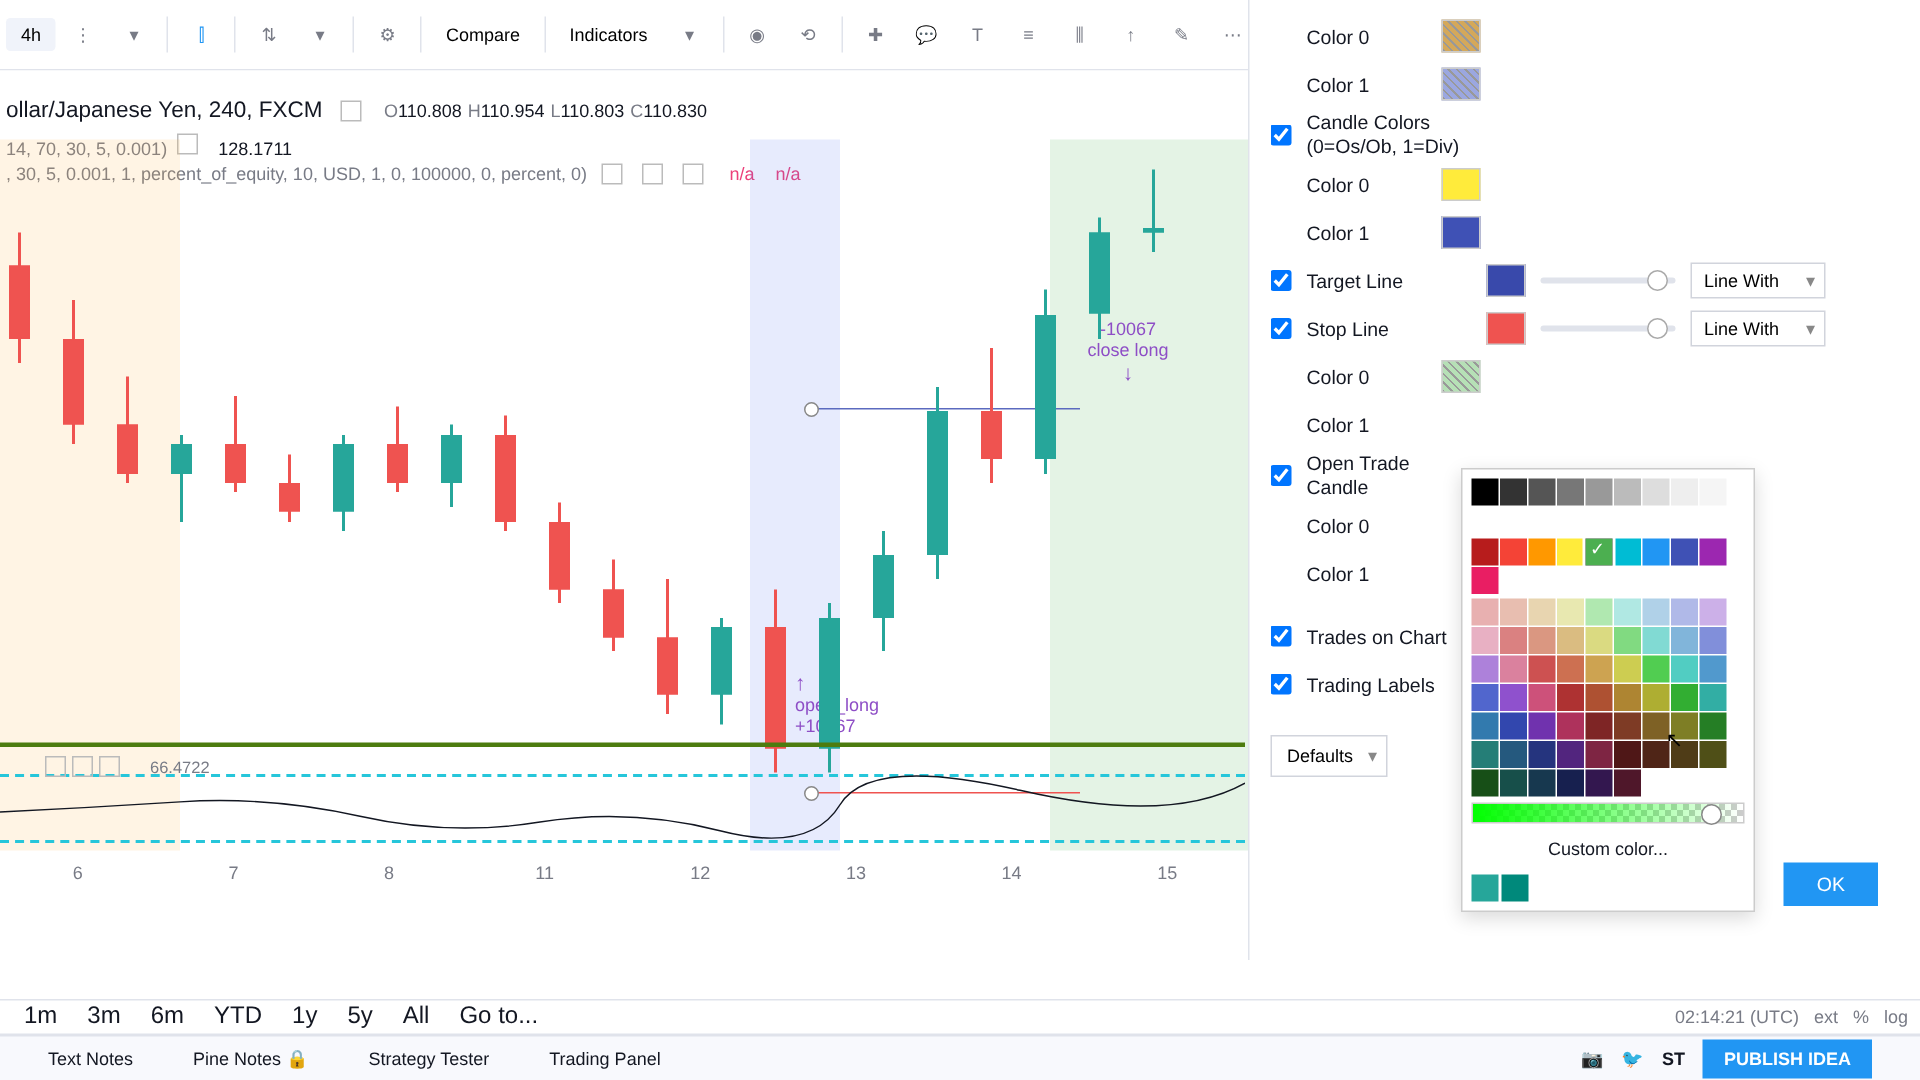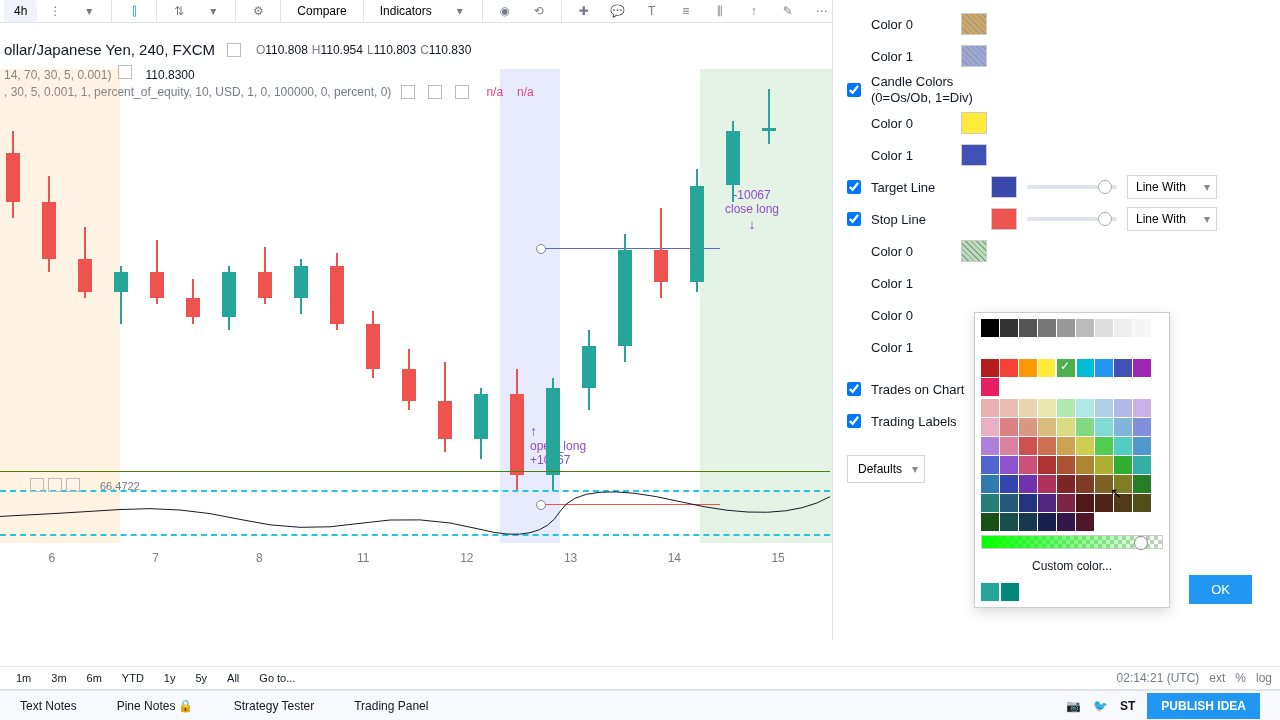--- a/index.html
+++ b/index.html
@@ -1,17 +1,17 @@
 <!DOCTYPE html>
 <html><head>
 <meta charset="utf-8">
 <style>
 *{box-sizing:border-box;margin:0;padding:0;font-family:-apple-system,Segoe UI,Arial,sans-serif;font-size:12px}
 body{width:1280px;height:720px;overflow:hidden;position:relative;background:#fff}
-.toolbar{height:23px;border-bottom:1px solid #e0e3eb;display:flex;align-items:center;padding:0 4px;gap:2px}
+.toolbar{height:47px;border-bottom:1px solid #e0e3eb;display:flex;align-items:center;padding:0 4px;gap:2px}
 .tf{padding:4px 10px;border-radius:3px;background:#f0f3fa}
 .tb-btn{width:32px;height:32px;display:flex;align-items:center;justify-content:center;color:#787b86;border-radius:3px}
 .tb-sep{width:1px;height:24px;background:#e0e3eb;margin:0 4px}
 .tb-txt{padding:4px 10px;color:#000000}
 .chart-area{position:relative;height:600px;background:#fff}
 .symbol-bar{position:absolute;top:18px;left:4px;display:flex;align-items:center;gap:12px;color:#131722;font-size:14px}
 .symbol-bar .sym{font-size:15px}
 .ohlc{display:flex;gap:4px;font-size:13px;color:#787b86}
 .ohlc span{color:#131722}
 .ind-line1{position:absolute;top:42px;left:4px;font-size:11px;color:#787b86}
@@ -29,29 +29,29 @@
 .up{color:#26a69a}
 .up .body{background:#26a69a}
 .dn{color:#ef5350}
 .dn .body{background:#ef5350}
 .hline{position:absolute;height:1px;left:540px;width:180px}
 .hl1{top:225px;background:#5b6abf}
 .hl1::before{content:"";position:absolute;left:-4px;top:-4px;width:8px;height:8px;border-radius:50%;background:#fff;border:1px solid #888}
 .hl2{top:481px;background:#ef5350}
 .hl2::before{content:"";position:absolute;left:-4px;top:-4px;width:8px;height:8px;border-radius:50%;background:#fff;border:1px solid #888}
 .trade-lbl{position:absolute;font-size:10px;color:#8e4ec6}
-.osc{position:absolute;bottom:72px;left:0;right:450px;height:80px;border-top:1px solid #4d7c0f}
+.osc{position:absolute;bottom:72px;left:0;right:450px;height:80px;border-top:3px solid #4d7c0f}
 .osc-dash{position:absolute;left:0;right:0;border-top:2px dashed #26c6da}
 .osc-val{position:absolute;left:100px;top:8px;font-size:11px;color:#787b86}
 .xaxis{position:absolute;bottom:52px;left:0;right:450px;height:20px;display:flex;color:#787b86;font-size:11px}
 .xaxis div{flex:1;text-align:center}
 .tf-bar{position:absolute;bottom:30px;left:0;right:0;height:24px;border-top:1px solid #e0e3eb;border-bottom:1px solid #e0e3eb;display:flex;align-items:center;padding:0 8px;gap:4px;background:#fff}
-.tf-item{padding:2px 8px;color:#131722;font-size:11px}
+.tf-item{padding:2px 8px;color:#131722;font-size:16px}
 .tf-right{margin-left:auto;display:flex;gap:10px;align-items:center;font-size:11px;color:#787b86}
-.bottom-tabs{position:absolute;bottom:0;left:0;right:0;height:30px;background:#f8f9fd;border-top:1px solid #e0e3eb;display:flex;align-items:center;padding:0 20px;gap:40px}
+.bottom-tabs{position:absolute;bottom:0;left:0;right:0;height:30px;background:#f8f9fd;border-top:1px solid #e0e3eb;display:flex;align-items:center;padding:0 32px;gap:40px}
 .btab{color:#131722;font-size:12px}
 .pub{margin-left:auto;background:#2196f3;color:#fff;padding:6px 14px;font-weight:600}
 .social{display:flex;gap:12px;margin-left:auto;color:#787b86;align-items:center}
 .panel{position:absolute;right:0;top:0;width:448px;height:640px;background:#fff;border-left:1px solid #e0e3eb;padding:8px 14px;overflow:hidden}
 .prow{display:flex;align-items:center;min-height:32px;gap:10px;padding:2px 0}
 .prow .chk{width:14px;height:14px}
 .prow .lbl{flex:0 0 110px;color:#131722;font-size:13px}
 .prow .lbl2{flex:0 0 80px;margin-left:24px;color:#131722;font-size:13px}
 .sw{width:26px;height:22px;border:1px solid #ccc;display:inline-block}
 .opslider{width:90px;height:4px;background:#e0e3eb;position:relative;border-radius:2px}
@@ -115,21 +115,21 @@
     <div class="ohlc">
       <div>O<span>110.808</span></div>
       <div>H<span>110.954</span></div>
       <div>L<span>110.803</span></div>
       <div>C<span>110.830</span></div>
     </div>
   </div>
   <div class="ind-line1">
     <span>14, 70, 30, 5, 0.001)</span>
     <span class="eye" style="margin:0 4px"></span>
-    <span class="pv">110.8300</span>
+    <span class="pv">128.1711</span>
   </div>
   <div class="ind-line2">
     <span>, 30, 5, 0.001, 1, percent_of_equity, 10, USD, 1, 0, 100000, 0, percent, 0)</span>
     <span class="eye"></span>
     <span class="eye"></span>
     <span class="eye"></span>
     <span class="na">n/a</span>
       <span class="na">n/a</span>
   </div>
 
@@ -335,20 +335,24 @@
     </div>
 
   <div class="prow">
       <span class="lbl2">Color 0</span>
       <span class="sw hatch" style="background-color:#b6e0b6"></span>
     </div>
   <div class="prow">
       <span class="lbl2">Color 1</span>
     </div>
 
+  <div class="prow">
+      <input type="checkbox" class="chk" checked="" style="">
+      <span class="lbl" style="line-height:1.2">Open Trade Candle</span>
+    </div>
   <div class="prow">
       <span class="lbl2">Color 0</span>
     </div>
   <div class="prow">
       <span class="lbl2">Color 1</span>
     </div>
 
 
   <div class="prow" style="margin-top:10px">
       <input type="checkbox" class="chk" checked="" style="">

